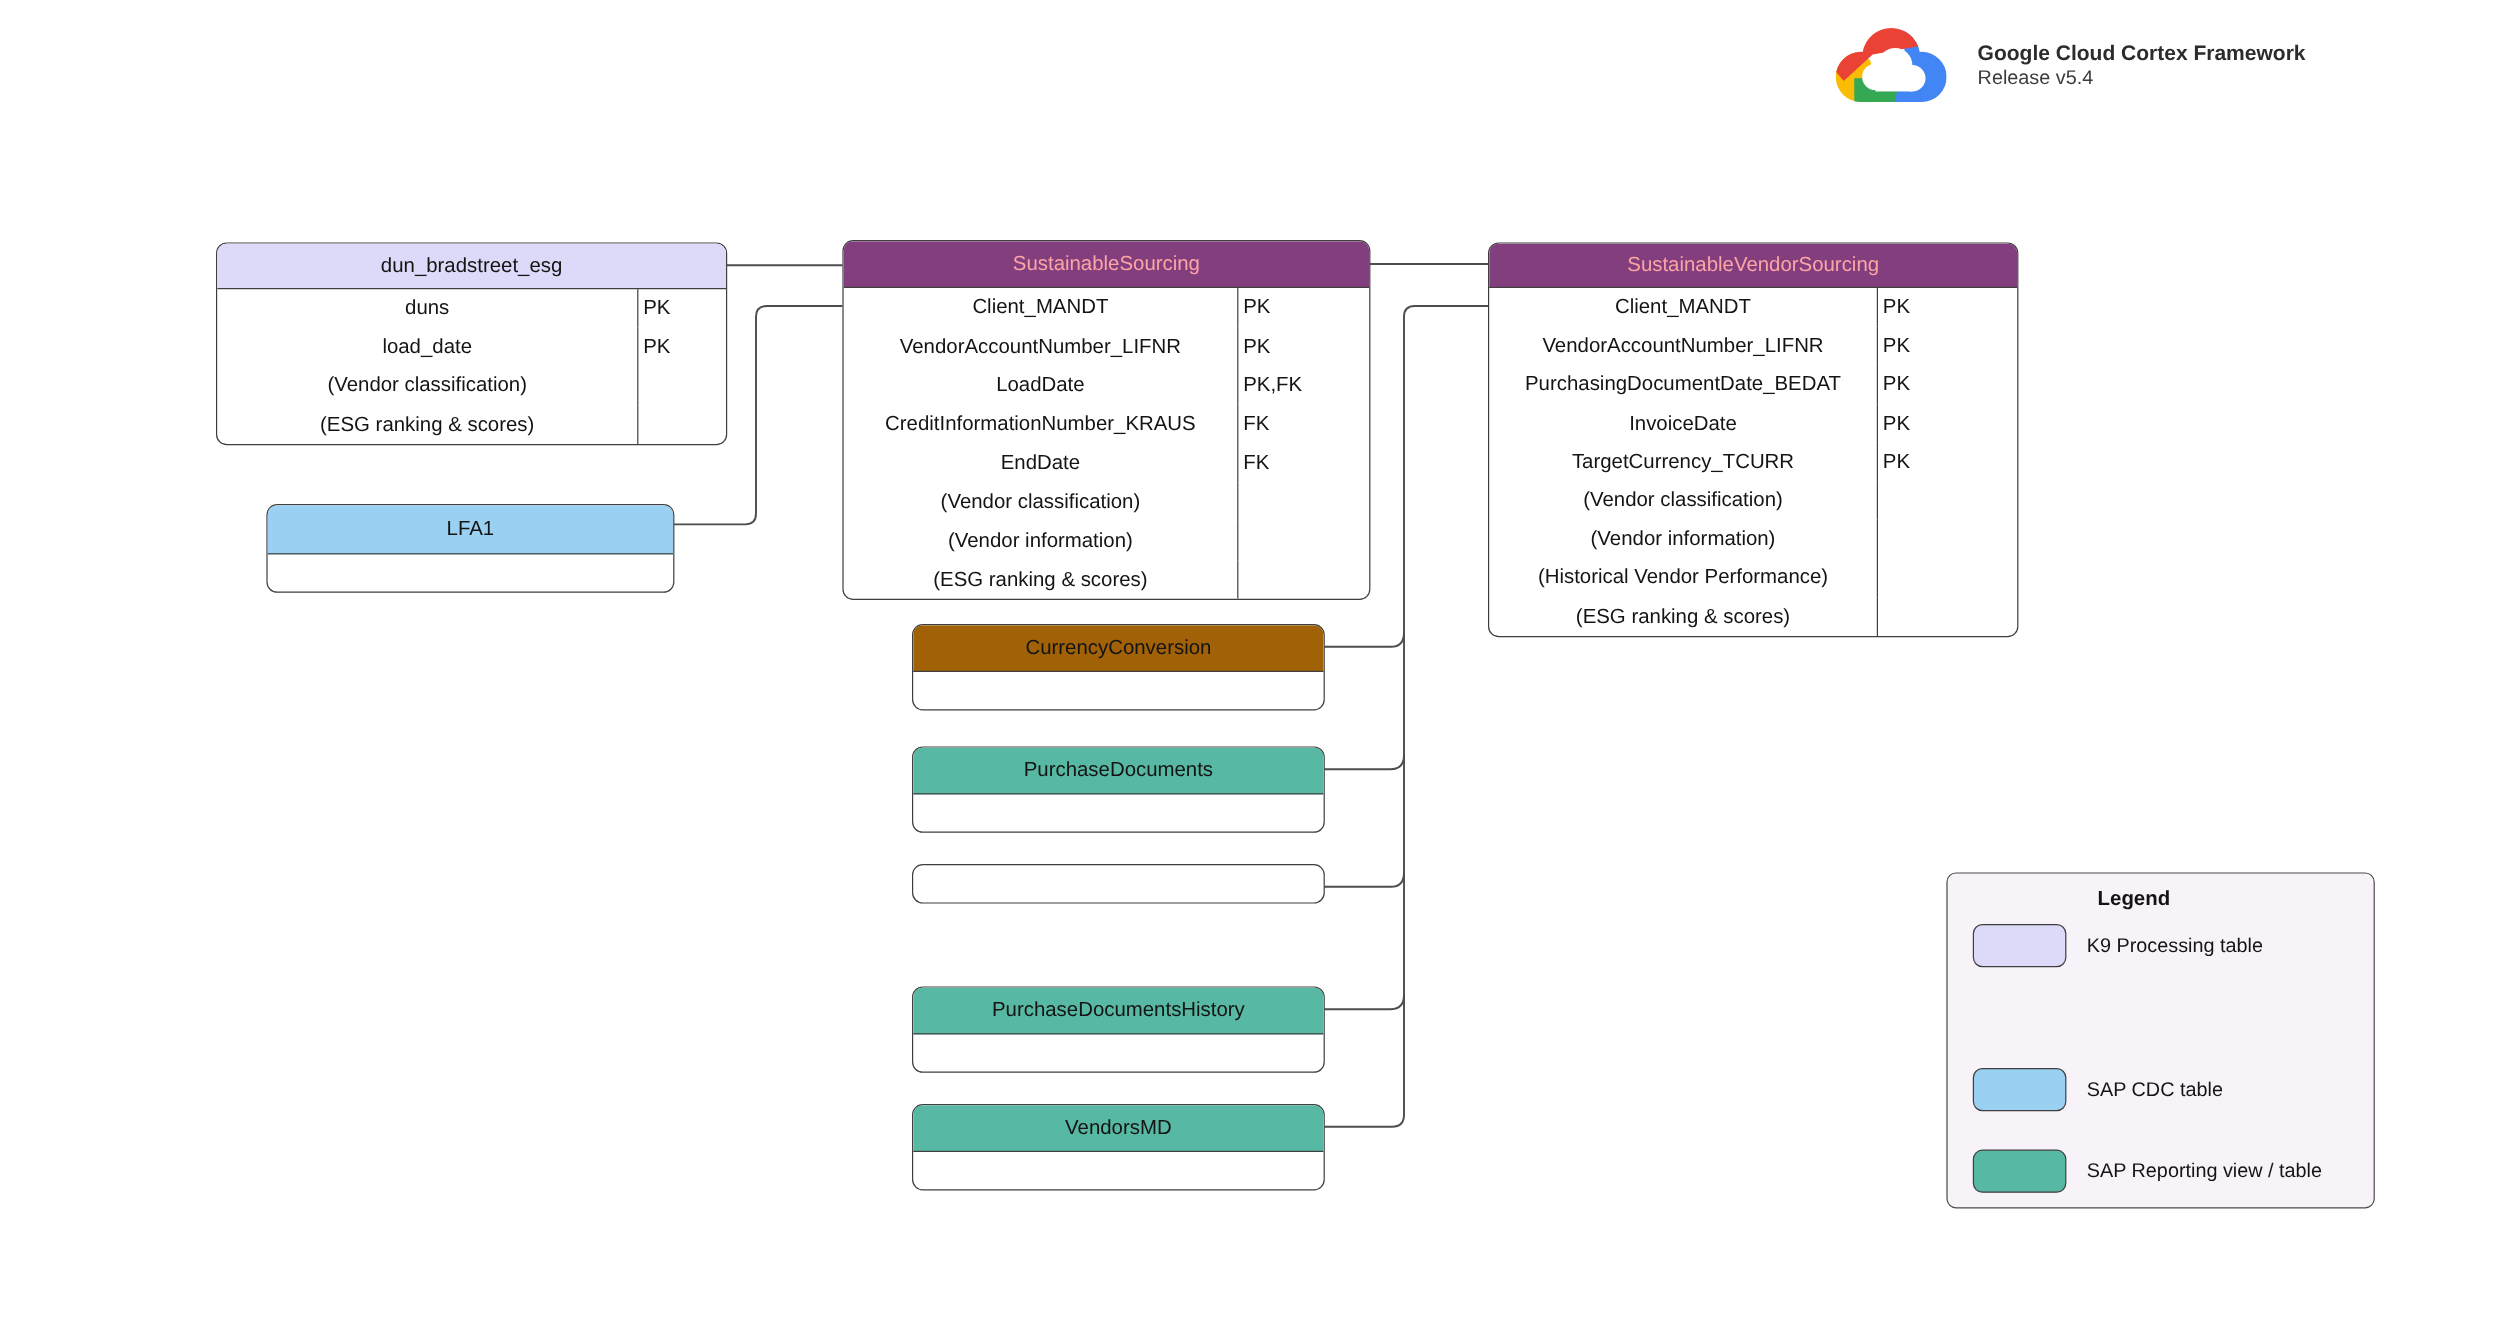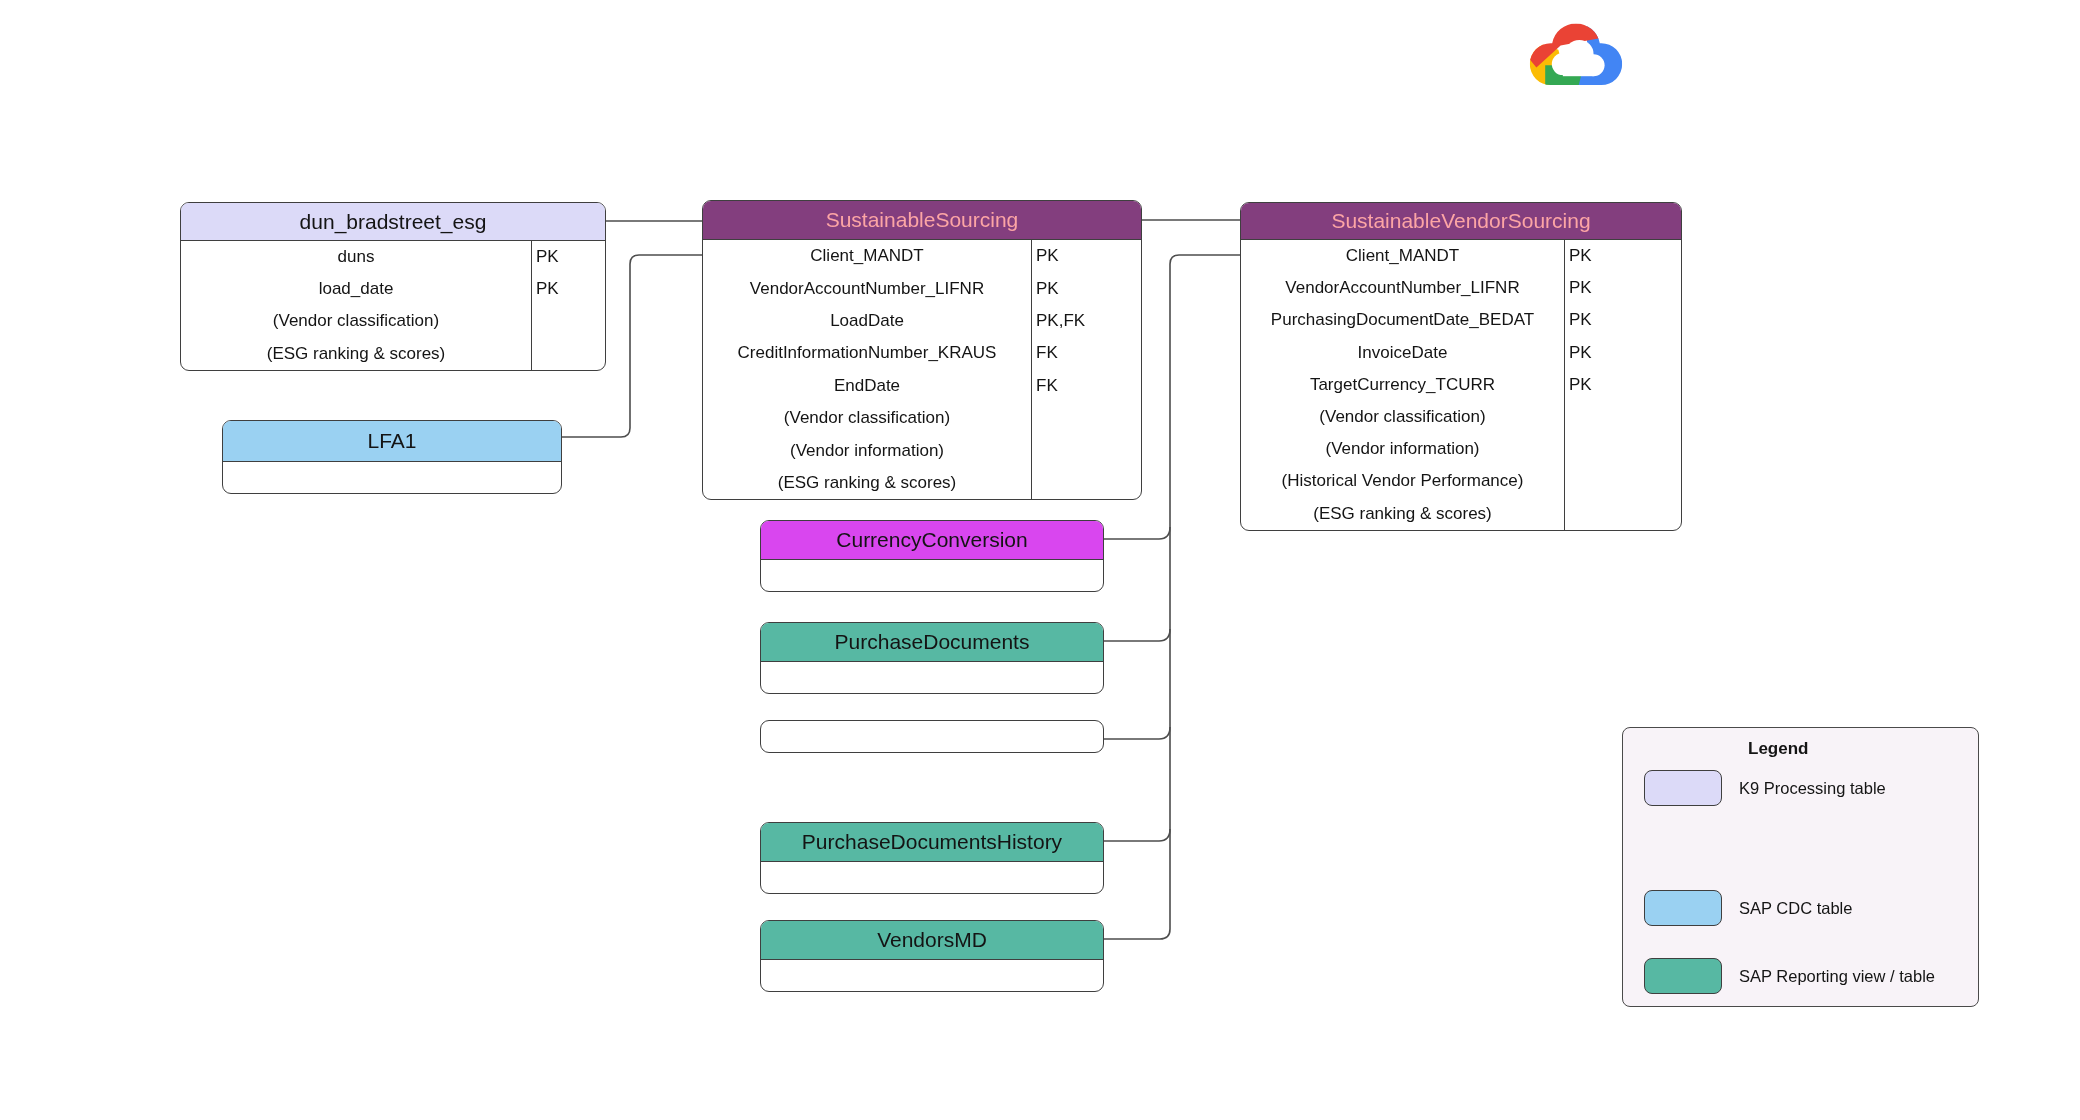--- a/index.html
+++ b/index.html
@@ -7,21 +7,21 @@
     position:relative;width:2080px;height:1120px;background:#ffffff;overflow:hidden;
     font-family:"Liberation Sans","DejaVu Sans",sans-serif;color:#141414;
   }
   
   .entity{
     position:absolute;background:#ffffff;border:1.5px solid #3f3f3f;border-radius:9px;
     overflow:hidden;box-sizing:content-box;font-size:17px;
   }
   .entity .hdr{
     height:var(--hdrh,38px);display:flex;align-items:center;justify-content:center;
-    border-bottom:1.5px solid #3f3f3f;font-size:21px;
+    border-bottom:1.5px solid #3f3f3f;font-size:17px;
   }
   .entity.k9r .hdr{color:#fca5a5;}
   .entity .rows .row{
     display:grid;grid-template-columns:1fr var(--keyw,0px);
     height:var(--rowh,32px);align-items:center;
   }
   .entity .row .fname{text-align:center;padding:0 4px;white-space:nowrap;}
   .entity .row .fkey{
     border-left:1.5px solid #3f3f3f;height:100%;display:flex;align-items:center;
     padding-left:4px;white-space:nowrap;
@@ -83,20 +83,24 @@
         <polygon points="60,4 100,4 100,80 50,80 60,40" fill="#4285F4"></polygon>
         <polygon points="4,42 32,2 76,2 80,26 36,34 14,54" fill="#EA4335"></polygon>
         <g fill="#ffffff">
           <circle cx="38" cy="51" r="10"></circle>
           <circle cx="53" cy="42" r="13"></circle>
           <circle cx="66" cy="52" r="10"></circle>
           <rect x="38" y="48" width="28" height="14"></rect>
         </g>
       </g>
     </svg>
+    <div class="btext">
+      <div class="btitle">Google Cloud Cortex Framework</div>
+      <div class="bsub">Release v5.4</div>
+    </div>
   </div>
 
   <div class="entity k9p" style="left:180px;top:202px;width:424px;--hdrh:37px;--rowh:32.2px;--keyw:74px;">
     <div class="hdr" style="background-color: rgb(220, 218, 248);">
       <span>dun_bradstreet_esg</span>
     </div>
     <div class="rows">
   <div class="row">
     <span class="fname">duns</span>
     <span class="fkey">PK</span>
@@ -219,21 +223,21 @@
   </div>
 
   <div class="entity cdc" style="left:222px;top:420px;width:338px;--hdrh:40px;--rowh:31px;">
     <div class="hdr" style="background-color: rgb(154, 209, 242);">
       <span>LFA1</span>
     </div>
     <div class="emptyrow"></div>
   </div>
 
   <div class="entity sap" style="left:760px;top:520px;width:342px;--hdrh:38px;--rowh:31px;">
-    <div class="hdr" style="background-color: #d946ef;">
+    <div class="hdr" style="background-color: #a16207;">
       <span>CurrencyConversion</span>
     </div>
     <div class="emptyrow"></div>
   </div>
 
   <div class="entity sap" style="left:760px;top:622px;width:342px;--hdrh:38px;--rowh:31px;">
     <div class="hdr" style="background-color: rgb(87, 184, 163);">
       <span>PurchaseDocuments</span>
     </div>
     <div class="emptyrow"></div>

